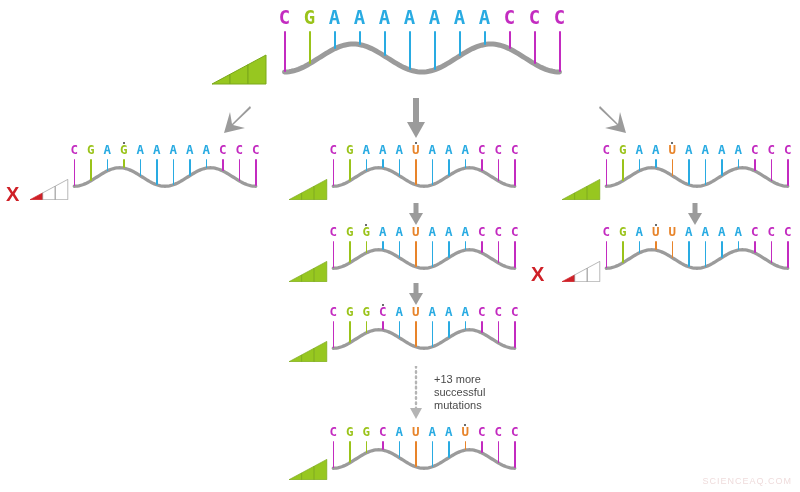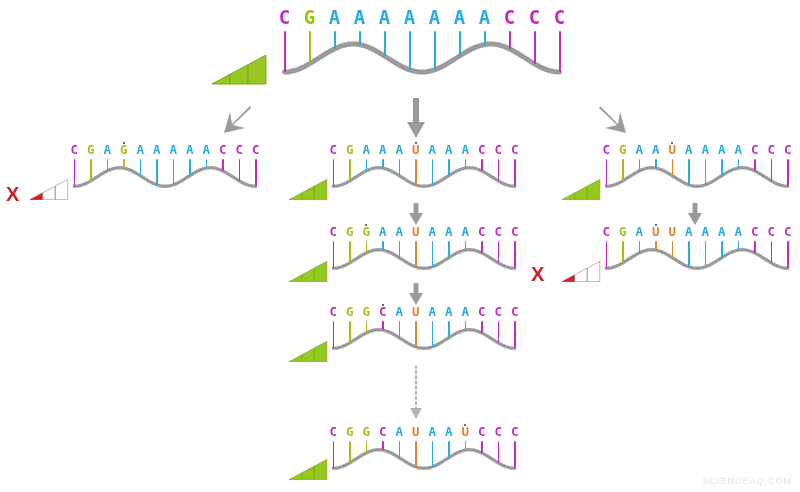--- a/index.html
+++ b/index.html
@@ -126,20 +126,23 @@
 
   <div class="arrow" style="left:404px;top:366px;width:24px;height:56px;">
     <svg width="24" height="56" viewBox="0 0 24 56">
       <g>
         <line x1="12" y1="0" x2="12" y2="42" stroke="#b4b4b4" stroke-width="2.4" stroke-dasharray="1.6 3.6" stroke-linecap="round"></line>
         <path d="M6 42 L12 53 L18 42 Z" fill="#b4b4b4"></path>
       </g>
     </svg>
   </div>
 
+  <div class="note" style="left:434px;top:373px;width:90px;">+13 more
+successful
+mutations</div>
 
   <div class="xmark" style="left:6px;top:184px;">X</div>
   <div class="xmark" style="left:531px;top:264px;">X</div>
 
   <div class="seq" style="left: 272px; top: 8px; width: 300px; height: 70px;">
       <svg width="300" height="70" class="backbone">
         <path d="M12.50 64.00 L14.79 63.92 L17.08 63.69 L19.38 63.31 L21.67 62.79 L23.96 62.12 L26.25 61.33 L28.54 60.40 L30.83 59.37 L33.13 58.23 L35.42 57.00 L37.71 55.69 L40.00 54.33 L42.29 52.91 L44.58 51.46 L46.88 50.00 L49.17 48.54 L51.46 47.09 L53.75 45.67 L56.04 44.31 L58.33 43.00 L60.63 41.77 L62.92 40.63 L65.21 39.60 L67.50 38.67 L69.79 37.88 L72.08 37.21 L74.38 36.69 L76.67 36.31 L78.96 36.08 L81.25 36.00 L83.54 36.08 L85.83 36.31 L88.13 36.69 L90.42 37.21 L92.71 37.88 L95.00 38.67 L97.29 39.60 L99.58 40.63 L101.88 41.77 L104.17 43.00 L106.46 44.31 L108.75 45.67 L111.04 47.09 L113.33 48.54 L115.63 50.00 L117.92 51.46 L120.21 52.91 L122.50 54.33 L124.79 55.69 L127.08 57.00 L129.38 58.23 L131.67 59.37 L133.96 60.40 L136.25 61.33 L138.54 62.12 L140.83 62.79 L143.13 63.31 L145.42 63.69 L147.71 63.92 L150.00 64.00 L152.29 63.92 L154.58 63.69 L156.88 63.31 L159.17 62.79 L161.46 62.12 L163.75 61.33 L166.04 60.40 L168.33 59.37 L170.63 58.23 L172.92 57.00 L175.21 55.69 L177.50 54.33 L179.79 52.91 L182.08 51.46 L184.38 50.00 L186.67 48.54 L188.96 47.09 L191.25 45.67 L193.54 44.31 L195.83 43.00 L198.13 41.77 L200.42 40.63 L202.71 39.60 L205.00 38.67 L207.29 37.88 L209.58 37.21 L211.88 36.69 L214.17 36.31 L216.46 36.08 L218.75 36.00 L221.04 36.08 L223.33 36.31 L225.63 36.69 L227.92 37.21 L230.21 37.88 L232.50 38.67 L234.79 39.60 L237.08 40.63 L239.38 41.77 L241.67 43.00 L243.96 44.31 L246.25 45.67 L248.54 47.09 L250.83 48.54 L253.13 50.00 L255.42 51.46 L257.71 52.91 L260.00 54.33 L262.29 55.69 L264.58 57.00 L266.88 58.23 L269.17 59.37 L271.46 60.40 L273.75 61.33 L276.04 62.12 L278.33 62.79 L280.63 63.31 L282.92 63.69 L285.21 63.92 L287.50 64.00 " fill="none" stroke="#9b9b9b" stroke-width="5.00" stroke-linecap="round"></path>
       </svg>
       <div class="stems" style="width: 300px; height: 70px;">
         <div class="stem" style="left: 11.5px; top: 23px; width: 2px; height: 41px; background: rgb(195, 43, 192);"></div>

